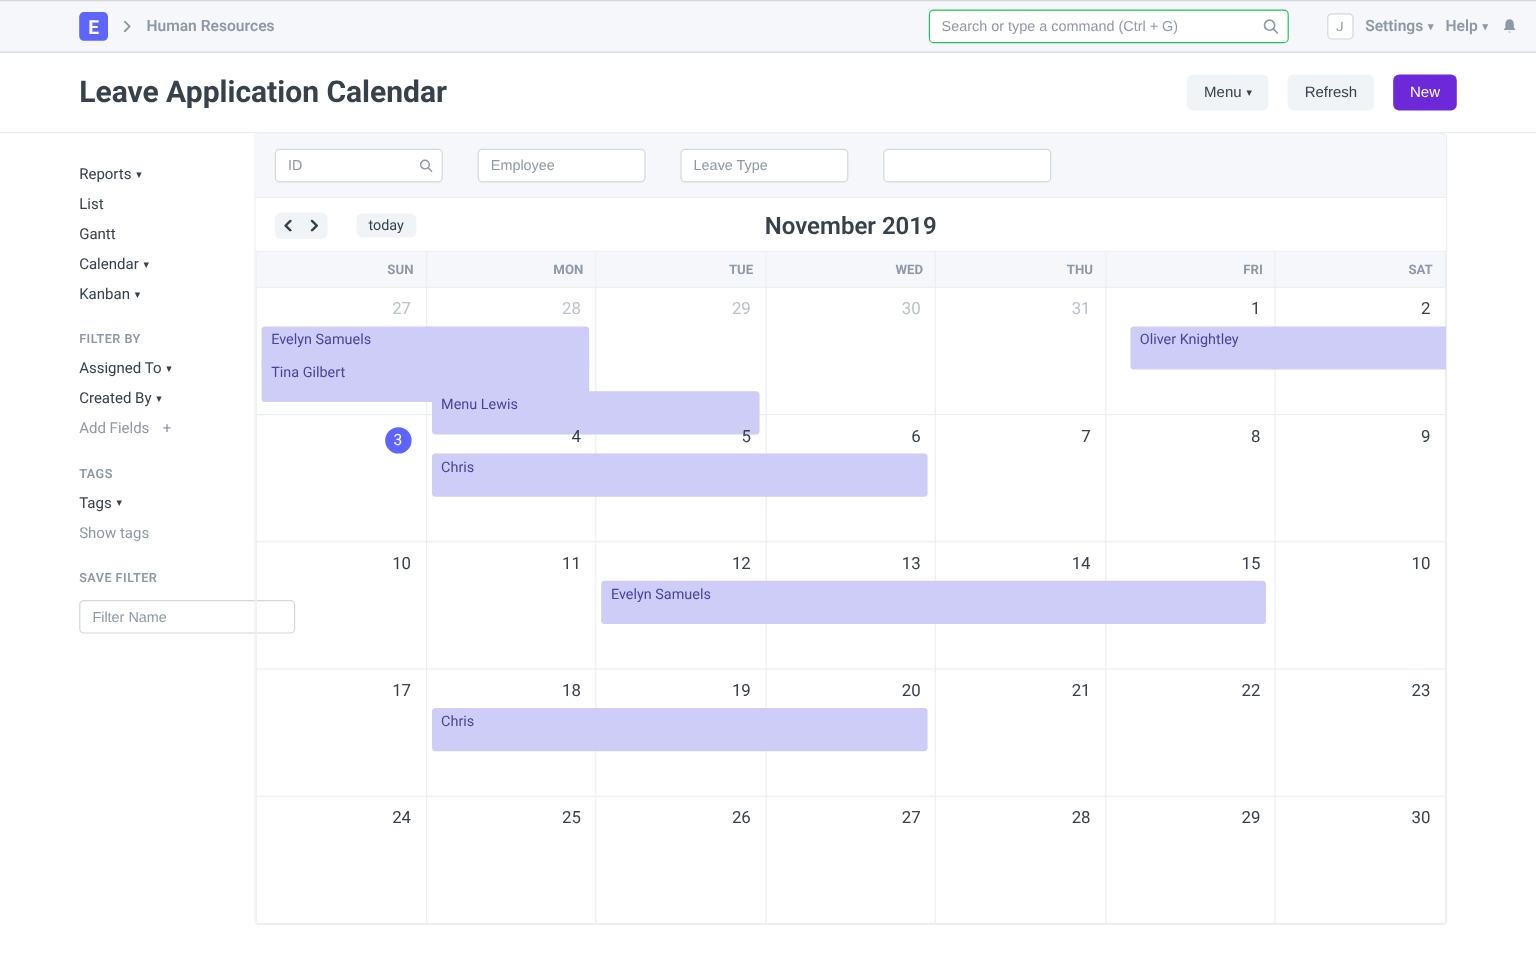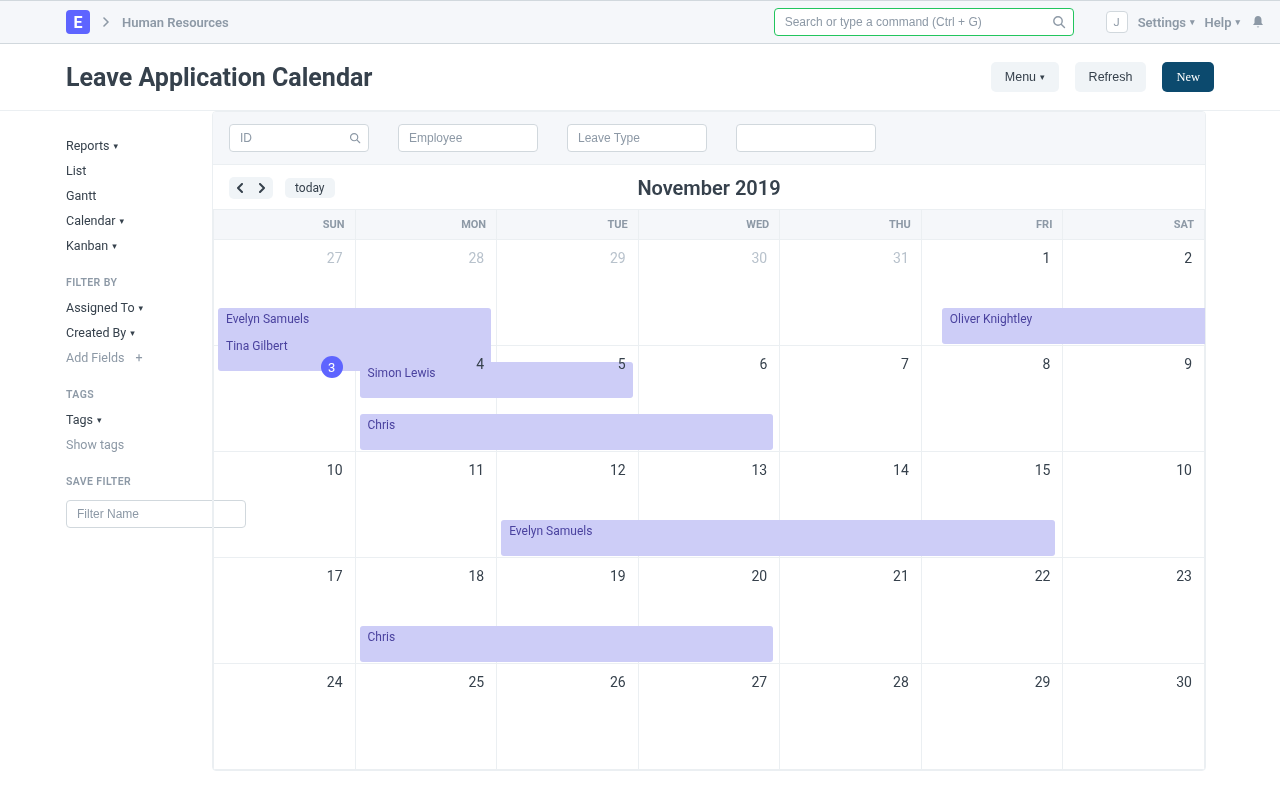--- a/index.html
+++ b/index.html
@@ -68,21 +68,21 @@
     padding: 18px 66px 18px 66px;
     border-bottom: 1px solid #ebeff2;
   }
   .page-title { font-size: 25px; font-weight: 700; color: #36414c; flex: 1; }
   .btn {
     height: 30px; padding: 0 14px; border-radius: 5px; border: none;
     font-size: 12.5px; font-weight: 500; cursor: pointer;
     display: inline-flex; align-items: center; gap: 4px;
   }
   .btn-default { background: #f0f4f7; color: #36414c; }
-  .btn-primary { background: #0c4a6e; color: #fff; font-family: Liberation Serif, serif; }
+  .btn-primary { background: #6d28d9; color: #fff; }
   .btn-group { display: flex; gap: 16px; }
 
   
   .page-body { display: flex; }
 
   
   .sidebar {
     width: 196px;
     padding: 22px 0 0 66px;
     font-size: 12.5px;
@@ -112,21 +112,21 @@
   .filter-input { position: relative; }
   .filter-input input {
     height: 28px; width: 140px;
     border: 1px solid #d1d8dd; border-radius: 4px; background: #fff;
     padding: 0 10px; font-size: 12px;
   }
   .filter-input input::placeholder { color: #8d99a6; }
   .filter-input.id .s-icon { position: absolute; right: 8px; top: 50%; transform: translateY(-50%); color: #8d99a6; }
 
   .cal-toolbar {
-    display: flex; align-items: center; gap: 12px;
+    display: flex; align-items: center; gap: 24px;
     padding: 12px 16px 10px 16px;
     position: relative;
   }
   .nav-btn-grp { display: flex; background: #f0f4f7; border-radius: 5px; overflow: hidden;}
   .nav-arrow { width: 22px; height: 22px; display:flex; align-items:center; justify-content:center; cursor:pointer; color:#36414c;}
   .today-btn { background: #f0f4f7; border-radius: 5px; padding: 3px 10px; font-size: 12px; cursor:pointer;}
   .cal-title { position: absolute; left: 50%; transform: translateX(-50%); font-size: 20px; font-weight: 600; color: #36414c; }
 
   table.cal { width: 100%; border-collapse: collapse; table-layout: fixed; }
   table.cal th {
@@ -146,21 +146,20 @@
     border-radius: 50%; align-items: center; justify-content: center; font-size: 13px;
   }
 
   .event-layer { position: absolute; left: 0; right: 0; }
   .event {
     background: #cdcdf7; color: #4a429f; font-size: 12px;
     padding: 4px 8px; border-radius: 3px;
     white-space: nowrap; overflow: hidden; text-overflow: ellipsis;
     position: absolute; height: 36px;
     cursor: pointer;
-    margin-top: 36px;
   }
   
 
   svg { display: block; }
 </style>
 </head>
 <body>
 
 <div class="navbar">
   <div class="logo">E</div>
@@ -306,21 +305,21 @@
               <td>
                 <div class="daynum other">27</div>
                 <div class="event-layer" style="top: 0px; bottom: 0px;">
                   <div class="event" style="left: 4px; width: calc(200% - 8px); top: 32px;">Evelyn Samuels</div>
                   <div class="event" style="left: 4px; width: calc(200% - 8px); top: 59px;">Tina Gilbert</div>
                 </div>
               </td>
               <td>
                 <div class="daynum other">28</div>
                 <div class="event-layer" style="top: 0px; bottom: 0px;">
-                  <div class="event" style="left: 4px; width: calc(200% - 8px); top: 86px;">Simon Lewis</div>
+                  <div class="event" style="left: 4px; width: calc(200% - 8px); top: 86px;">Menu Lewis</div>
                 </div>
               </td>
               <td>
                 <div class="daynum other">29</div>
                 <div class="event-layer" style="top: 0px; bottom: 0px;"></div>
               </td>
               <td>
                 <div class="daynum other">30</div>
                 <div class="event-layer" style="top: 0px; bottom: 0px;"></div>
               </td>

